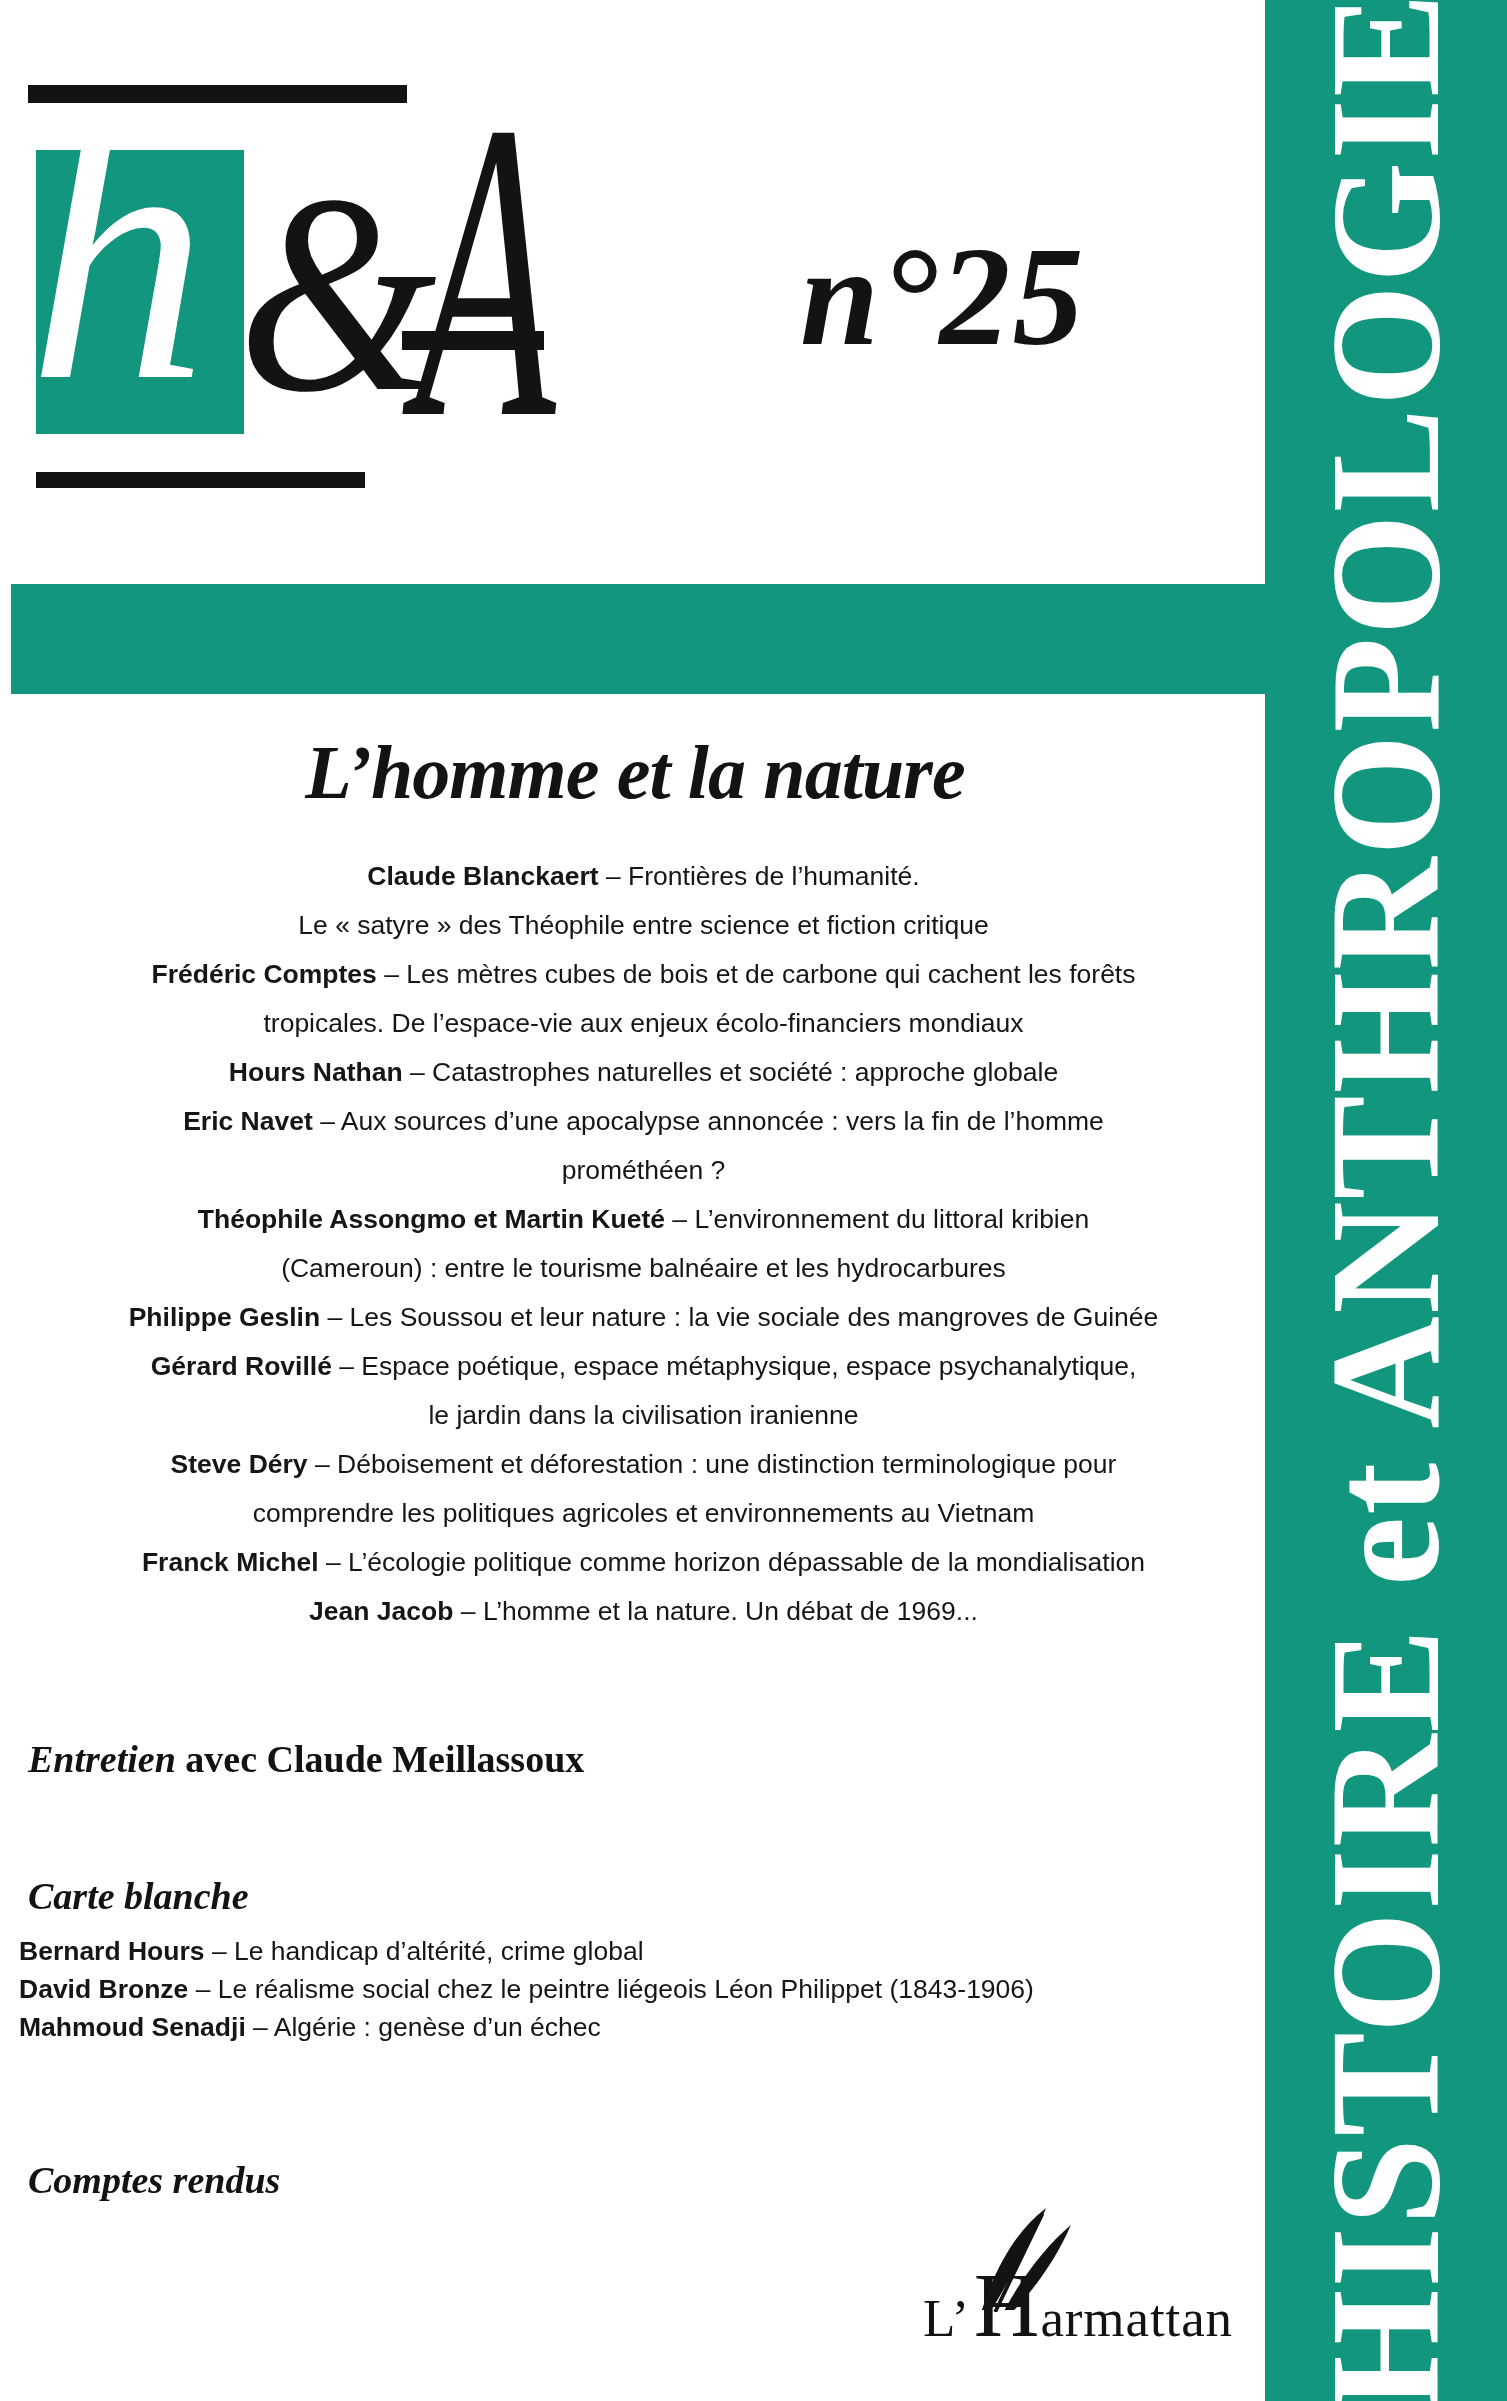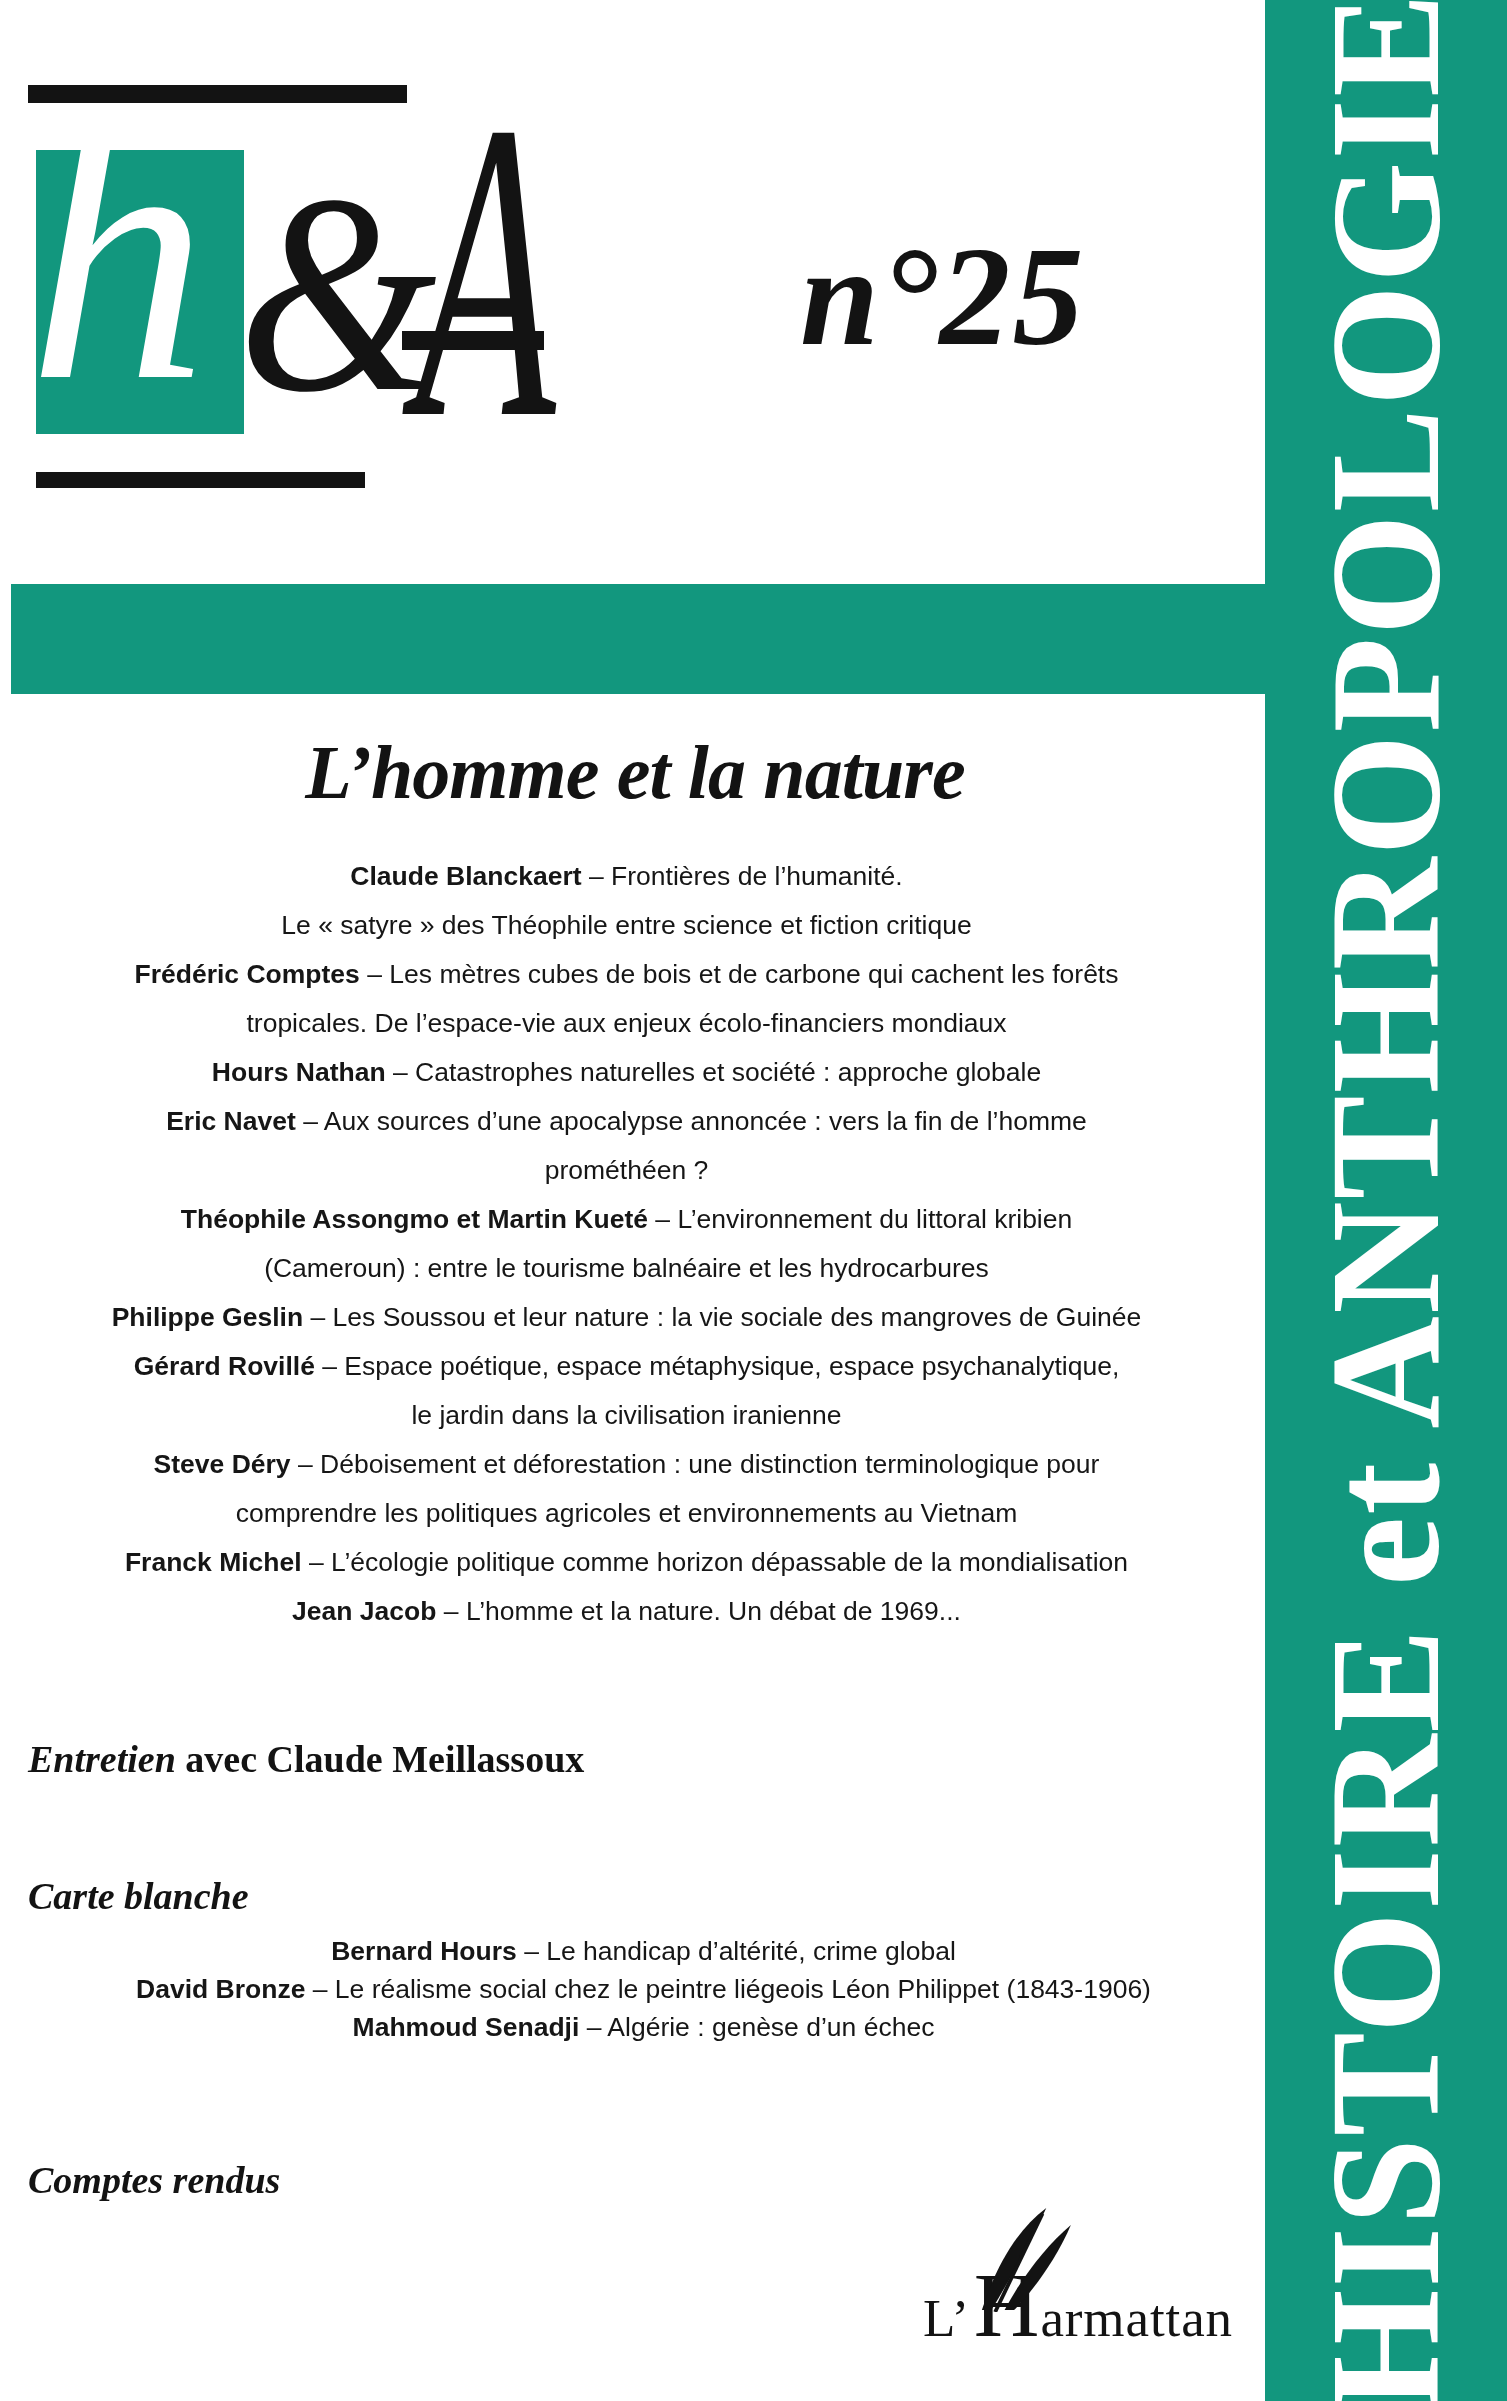--- a/index.html
+++ b/index.html
@@ -93,21 +93,21 @@
   .cover-title {
     position: absolute; left: 20px; top: 734px; width: 1230px;
     text-align: center;
     font-family: "Liberation Serif", "DejaVu Serif", serif;
     font-weight: bold; font-style: italic;
     font-size: 76px; line-height: 1;
     letter-spacing: -0.9px;
   }
 
   .articles {
-    position: absolute; left: 2px; top: 852px; width: 1249px;
+    position: absolute; left: 19px; top: 852px; width: 1249px;
     text-align: center;
     font-size: 26.5px; line-height: 49px;
     color: #161616;
   }
   .articles .line { white-space: nowrap; }
   .articles b, .carte-list b { font-weight: bold; }
 
   .heading-serif {
     position: absolute; left: 28px; width: 1230px;
     text-align: left;
@@ -115,21 +115,21 @@
     font-weight: bold;
     font-size: 38px; line-height: 1.1;
   }
   .entretien { top: 1739px; }
   .entretien .it { font-style: italic; }
   .carte-heading { top: 1862px; font-style: italic; margin-top: 14px; }
   .comptes { top: 2160px; font-style: italic; }
 
   .carte-list {
     position: absolute; left: 19px; top: 1932px; width: 1249px;
-    text-align: center;
+    text-align: left;
     font-size: 26.5px; line-height: 38px;
     color: #161616;
   }
   .carte-list .line { white-space: nowrap; }
 
   
   .publisher {
     position: absolute; left: 923px; top: 2253px;
     display: flex; align-items: baseline;
     font-family: "Liberation Serif", "DejaVu Serif", serif;

